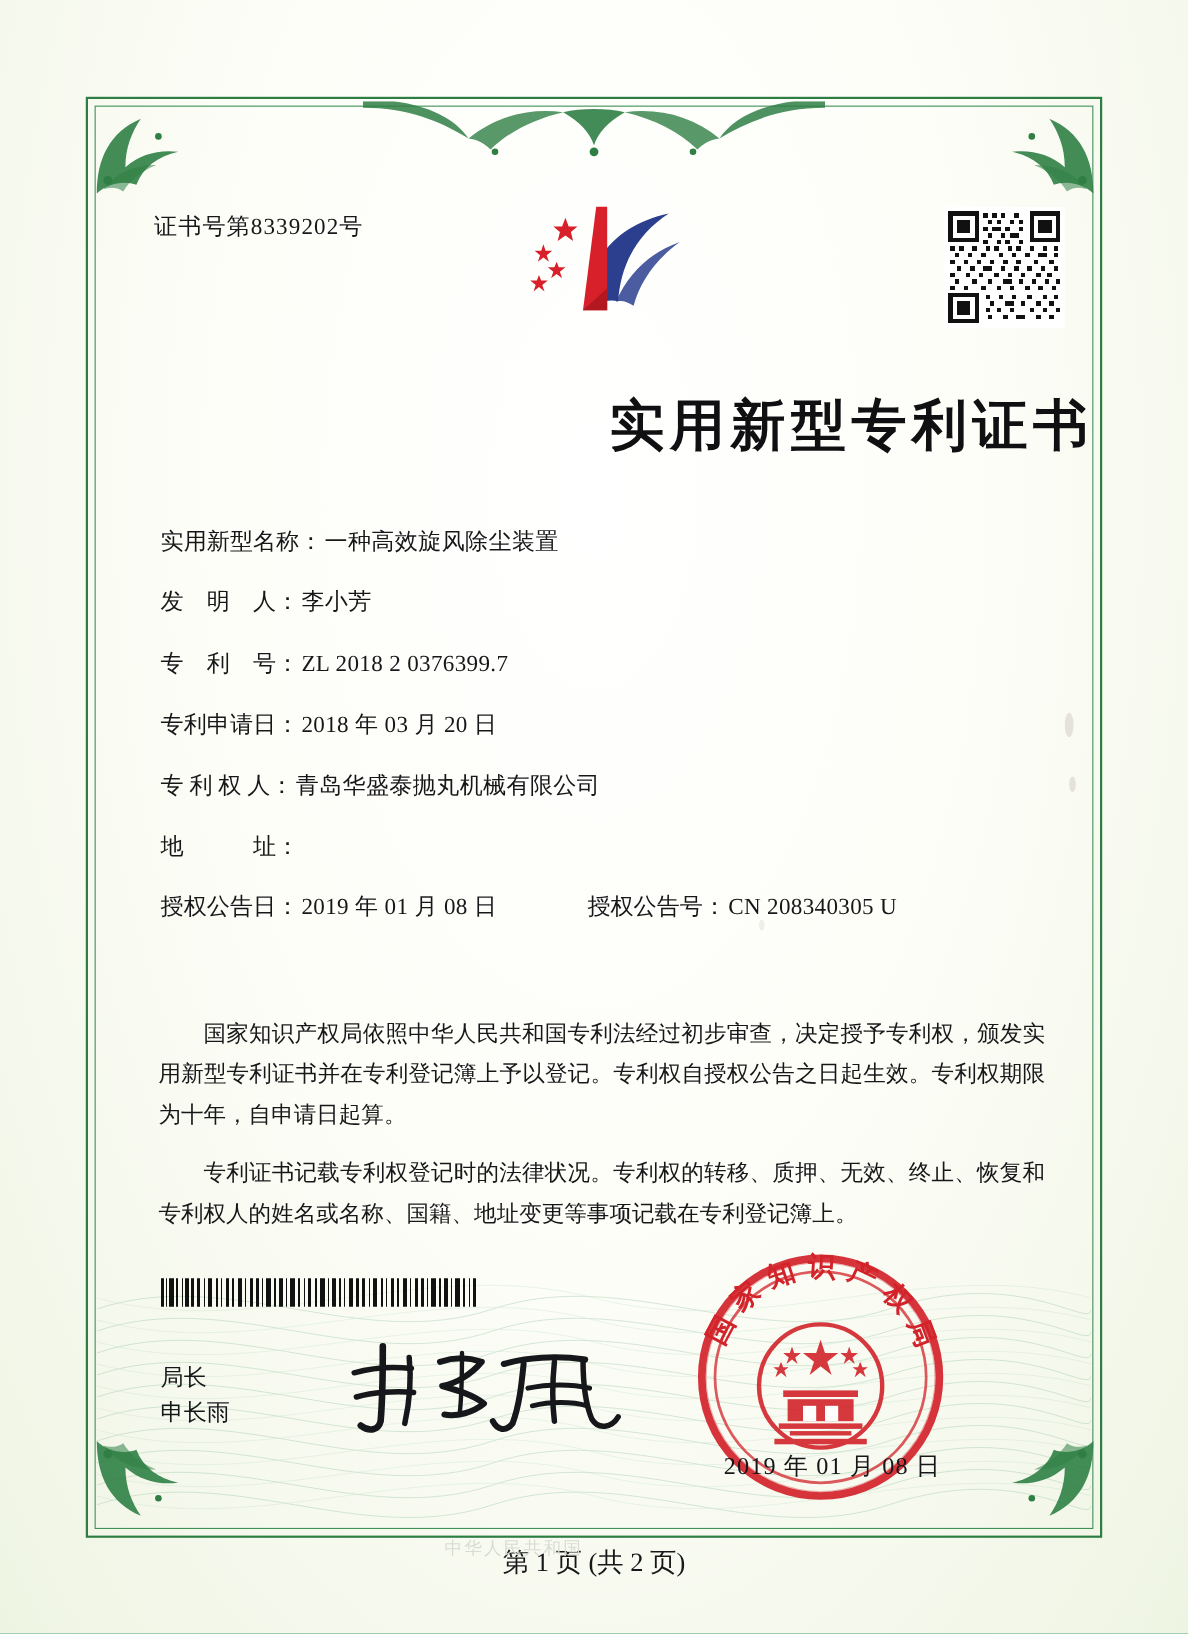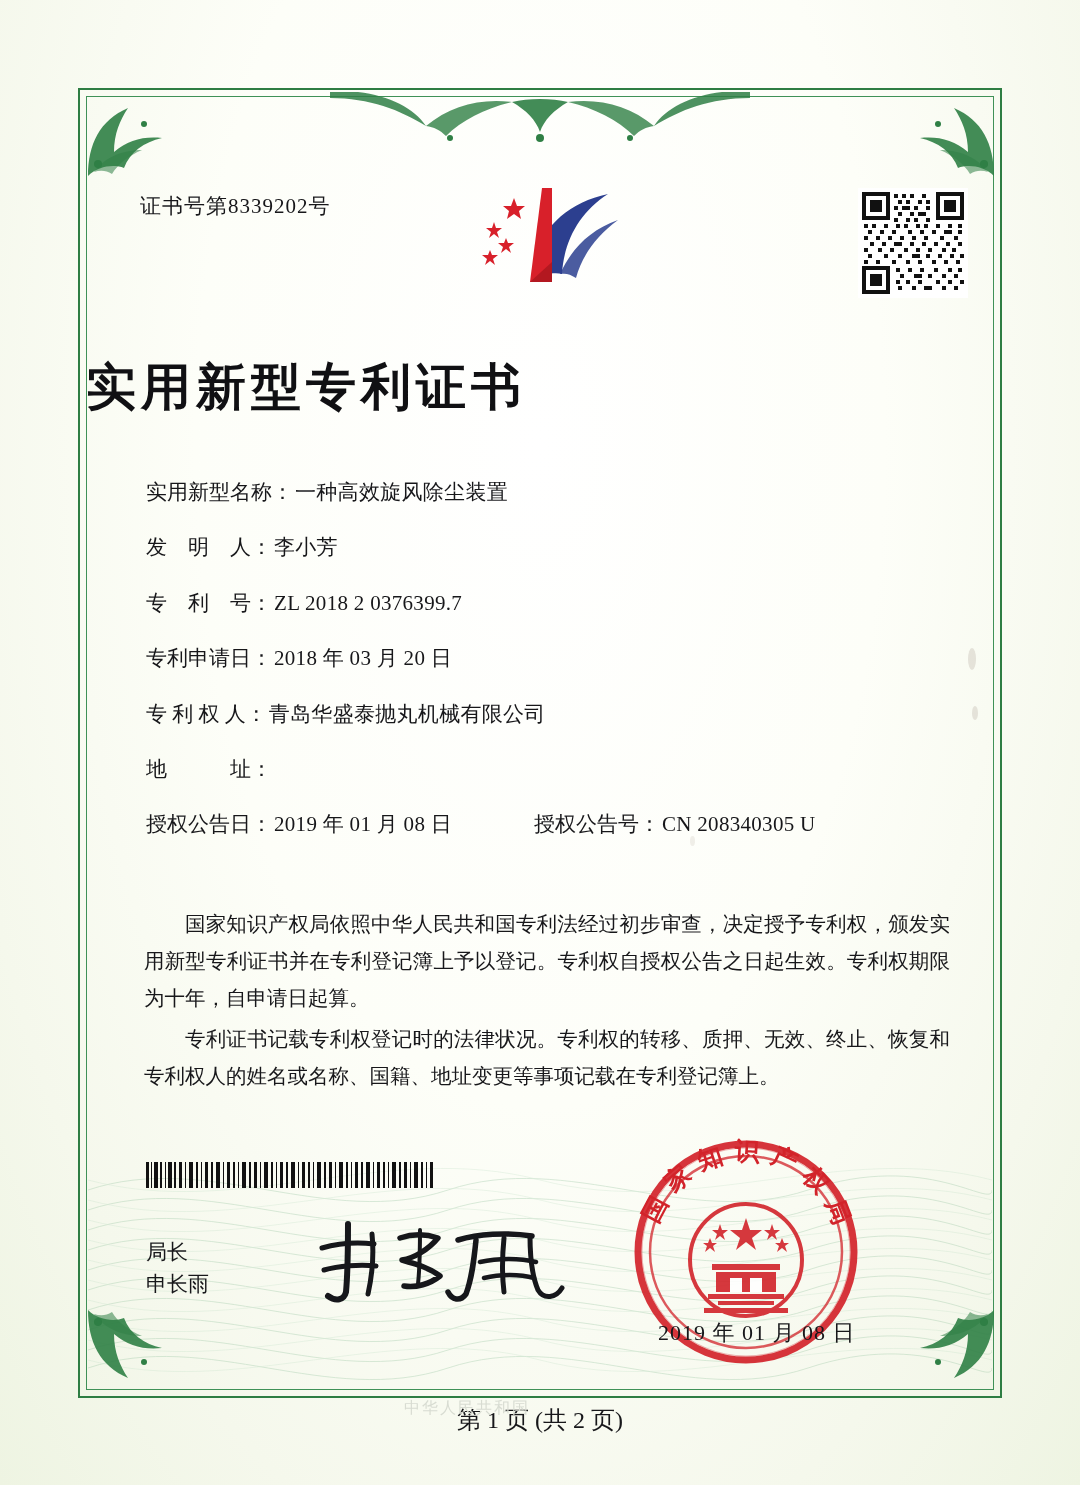--- a/index.html
+++ b/index.html
@@ -119,21 +119,21 @@
     width: 110px;
     height: 110px;
   }
   .qr svg { width:100%; height:100%; display:block; }
 
   .title {
     position: absolute;
     left: 0;
     top: 258px;
     width: 908px;
-    text-align: left;
+    text-align: right;
     font-size: 50px;
     letter-spacing: 5px;
     font-weight: 700;
     color: #101013;
     font-family: "DejaVu Sans", "Liberation Sans", sans-serif;
   }
 
   .fields {
     position: absolute;
     left: 60px;
@@ -172,21 +172,21 @@
     position: absolute;
     left: 58px;
     top: 810px;
     width: 806px;
     font-size: 20.5px;
     line-height: 37px;
     color: #17171a;
     text-align: justify;
   }
   .paragraphs p {
-    margin: 0 0 4px 0;
+    margin: 16px 0 4px 0;
     text-indent: 2em;
   }
 
   
   .barcode {
     position: absolute;
     left: 60px;
     top: 1066px;
     width: 290px;
     height: 26px;

